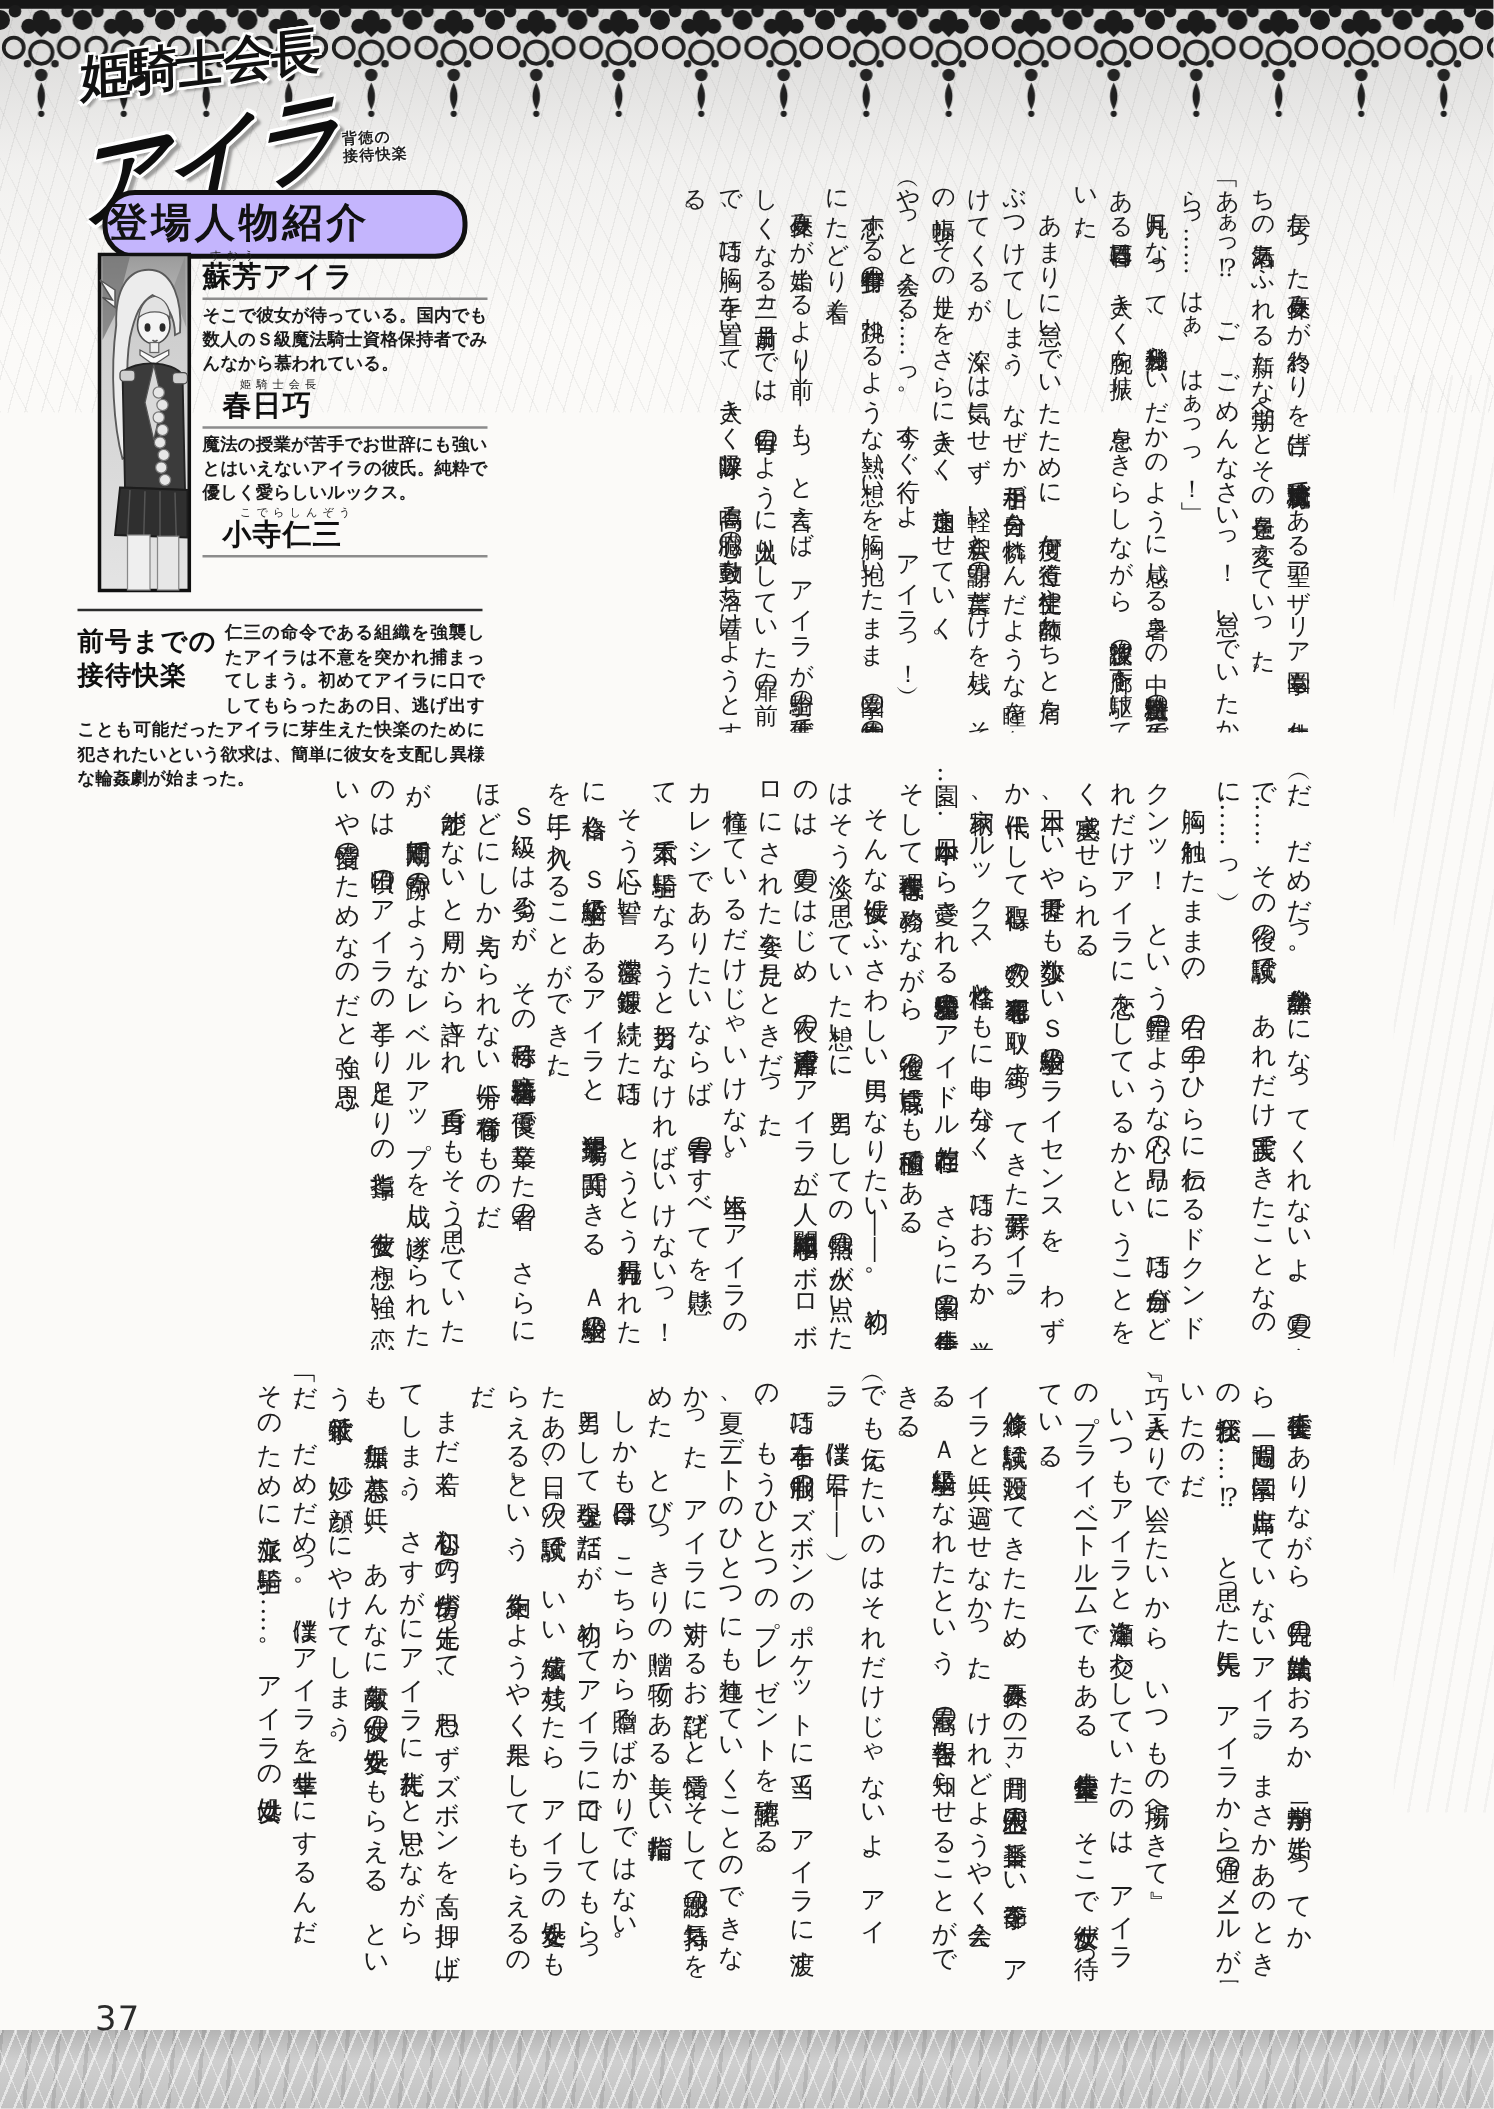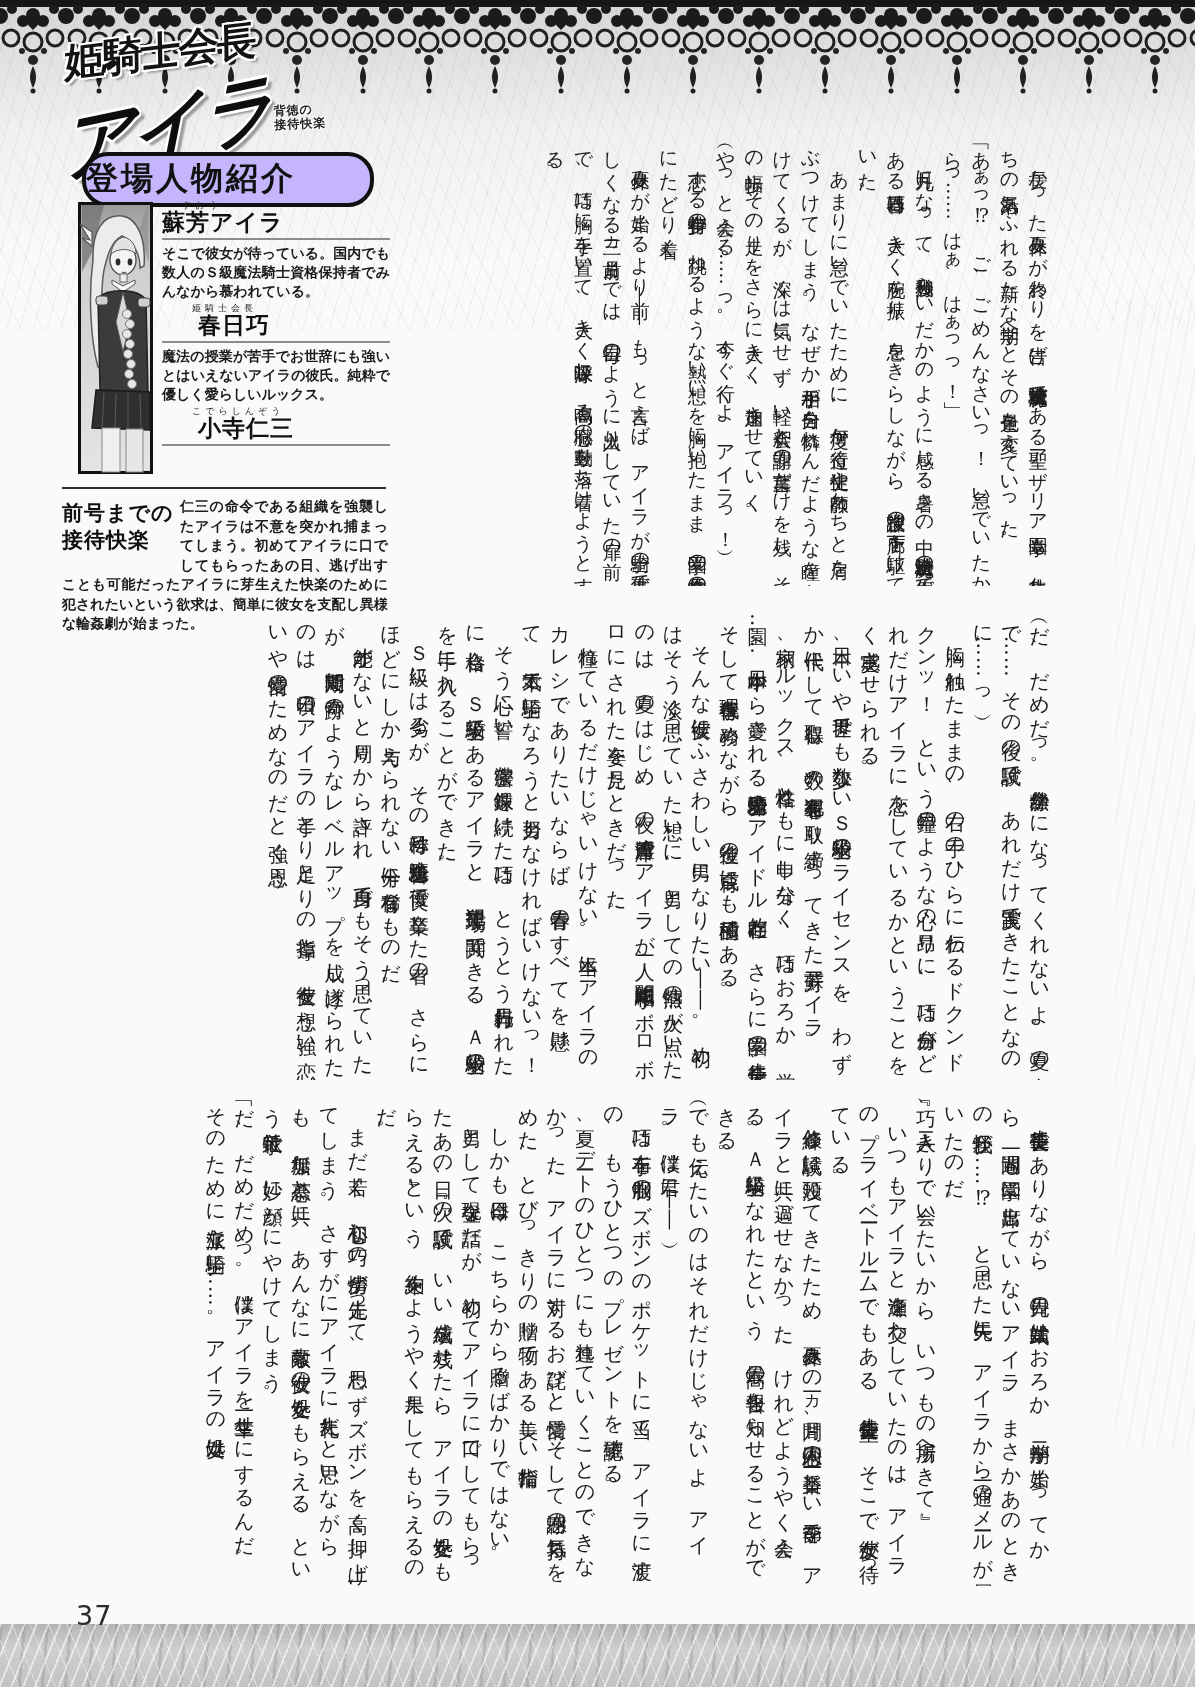--- a/index.html
+++ b/index.html
@@ -62,24 +62,24 @@
   .panel-heading-box{
     position:absolute;left:22px;top:6px;width:284px;height:47px;
     border:4px solid #101010;border-radius:26px;background:#c4b5fd;
     text-align:left;line-height:45px;font-size:32px;font-weight:bold;letter-spacing:3px;color:#111;
   }
   .portrait{
     position:absolute;left:18px;top:56px;width:75px;height:272px;
   }
   .entries{position:absolute;left:102px;top:54px;width:228px;}
   .entry{margin-bottom:2px;}
-  .furi{font-size:9px;line-height:10px;letter-spacing:4px;color:#222;margin-left:20px;}
+  .furi{font-size:9px;line-height:10px;letter-spacing:4px;color:#222;margin-left:6px;}
   .entry-name{font-size:23px;line-height:25px;font-weight:bold;color:#101010;letter-spacing:1px;}
   .indent-name .furi{margin-left:30px;}
-  .indent-name .entry-name{margin-left:36px;}
+  .indent-name .entry-name{margin-left:16px;}
   .rule{border-bottom:2px solid #8c8c8c;margin:3px 0 4px 0;}
   .entry-desc{font-size:14px;line-height:19px;font-weight:bold;color:#1b1b1b;text-align:justify;}
   .panel-divider{
     position:absolute;left:2px;top:341px;width:324px;border-bottom:2px solid #2c2c2c;
   }
   .synopsis{position:absolute;left:2px;top:351px;width:326px;}
   .syn-head{
     float:left;width:118px;font-size:21px;line-height:27px;font-weight:bold;color:#0f0f0f;letter-spacing:1px;
     padding-top:3px;height:58px;
   }

